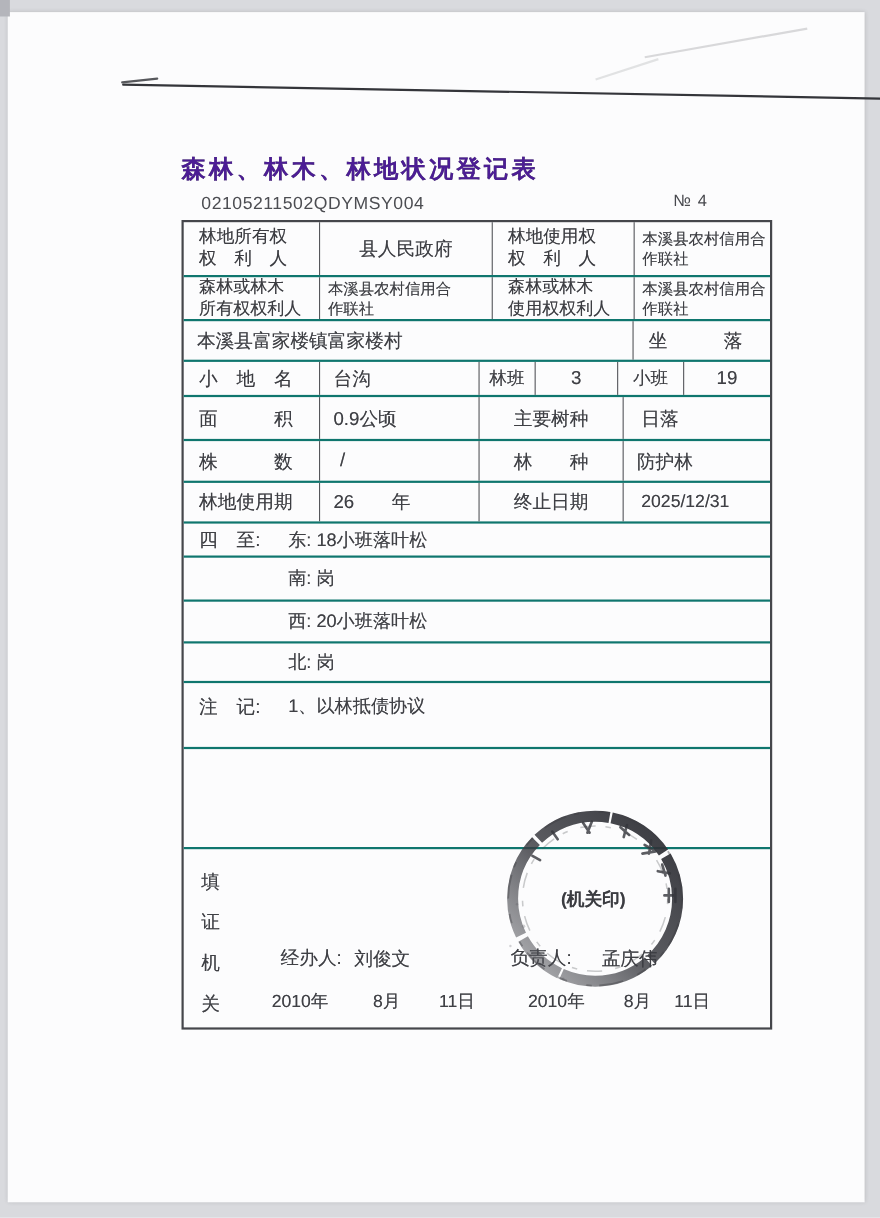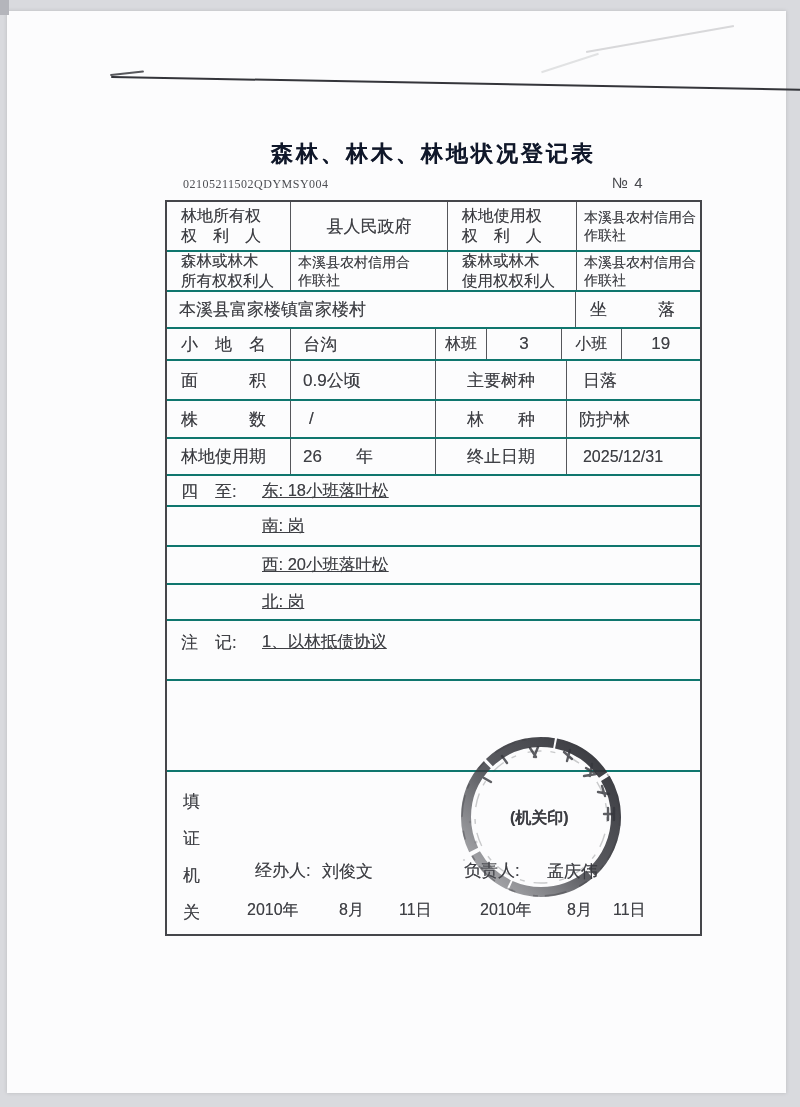--- a/index.html
+++ b/index.html
@@ -20,47 +20,47 @@
     transform:rotate(1.05deg);transform-origin:left top;border-radius:2px;z-index:5;}
   .scanline-hook{position:absolute;left:110px;top:74px;width:34px;height:2px;background:#3a3b40;
     transform:rotate(-6deg);transform-origin:left top;border-radius:2px;opacity:.85;z-index:5;}
   .scratch1{position:absolute;left:585px;top:38px;width:150px;height:2px;background:#5a5b60;
     transform:rotate(-10deg);opacity:.22;z-index:4;}
   .scratch2{position:absolute;left:540px;top:62px;width:60px;height:2px;background:#5a5b60;
     transform:rotate(-18deg);opacity:.16;z-index:4;}
 
   .doc-title{
     position:absolute;left:165px;top:139px;width:537px;
-    text-align:center;font-size:22px;font-weight:700;letter-spacing:3px;
-    color:#0f172a;text-shadow:0 0 .6px rgba(60,60,66,.8);
+    text-align:left;font-size:22px;font-weight:700;letter-spacing:3px;
+    color:#4c1d95;text-shadow:0 0 .6px rgba(60,60,66,.8);
   }
   .serial{
     position:absolute;left:183px;top:177px;
-    font-family:Liberation Serif, serif;
-    font-size:12px;letter-spacing:.5px;color:#4c4d52;
+    font-family:Liberation Sans, sans-serif;
+    font-size:16px;letter-spacing:.5px;color:#4c4d52;
   }
   .sheet-no{position:absolute;left:612px;top:174px;font-size:15px;color:#48494e;letter-spacing:1px;}
 
   
   .reg-table{
     position:absolute;left:165px;top:200px;width:537px;
     border:2px solid #45464b;box-sizing:border-box;z-index:2;
     text-shadow:0 0 .5px rgba(70,70,76,.6);
   }
   .trow{display:flex;border-bottom:2px solid #0f766e;box-sizing:border-box;position:relative;}
   .trow:last-child{border-bottom:none;}
   .cell{box-sizing:border-box;border-right:1px solid #55565b;display:flex;align-items:center;overflow:hidden;}
   .cell:last-child{border-right:none;}
   .lbl{font-size:17px;color:#3c3d42;padding-left:14px;}
   .lbl2{flex-direction:column;justify-content:center;align-items:flex-start;line-height:1.28;font-size:16px;}
   .val{font-size:17px;padding-left:12px;}
   .vcenter{justify-content:center;padding-left:0;}
   .wrapval{font-size:14px;line-height:1.3;padding-left:7px;align-items:center;}
   .wrapval span{display:block;max-width:122px;}
-  .bound-row{padding-left:95px;font-size:16.5px;display:flex;align-items:center;text-decoration:underline;}
+  .bound-row{padding-left:95px;font-size:16.5px;display:flex;align-items:center;}
   .bound-label{position:absolute;left:14px;top:50%;transform:translateY(-50%);font-size:17px;}
   .notes-row{align-items:flex-start;}
   .notes-row .bound-label{top:10px;transform:none;}
   .notes-val{padding-top:10px;font-size:16.5px;}
 
   
   .agency-col{position:absolute;left:16px;top:18px;display:flex;flex-direction:column;gap:14px;font-size:17px;}
   .fitem{position:absolute;font-size:17px;white-space:nowrap;}
   .seal-caption{position:absolute;left:343px;top:36px;font-size:16px;color:#3b3c41;z-index:3;font-weight:bold;}
   .stamp{position:absolute;left:446px;top:722px;z-index:6;}

